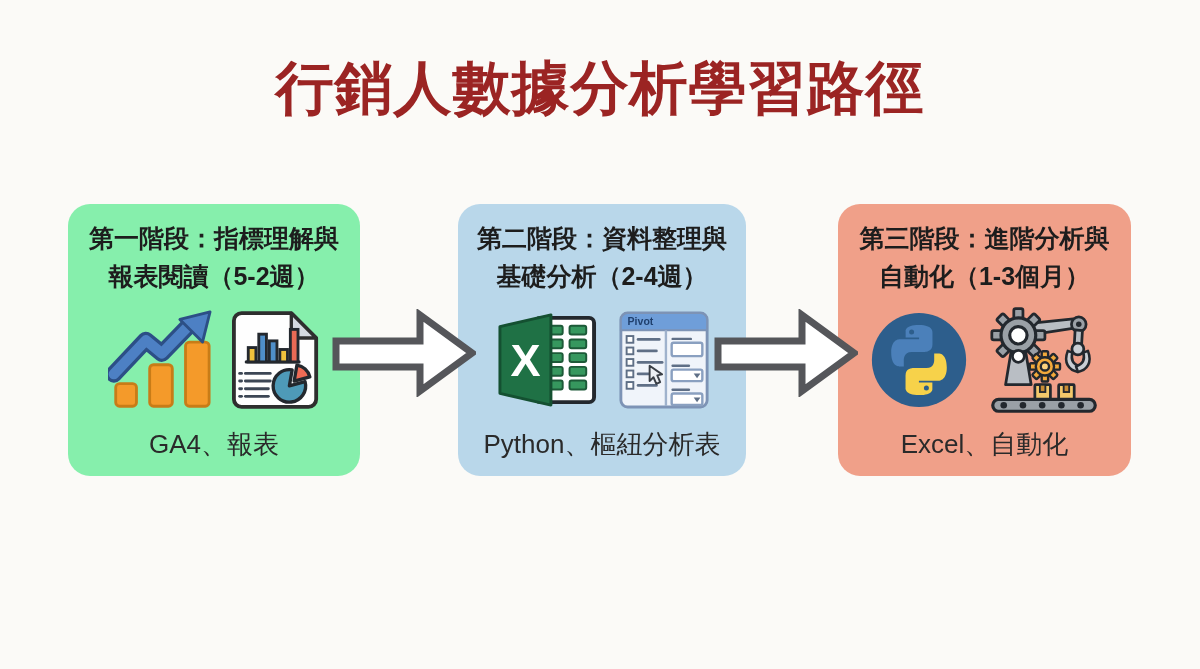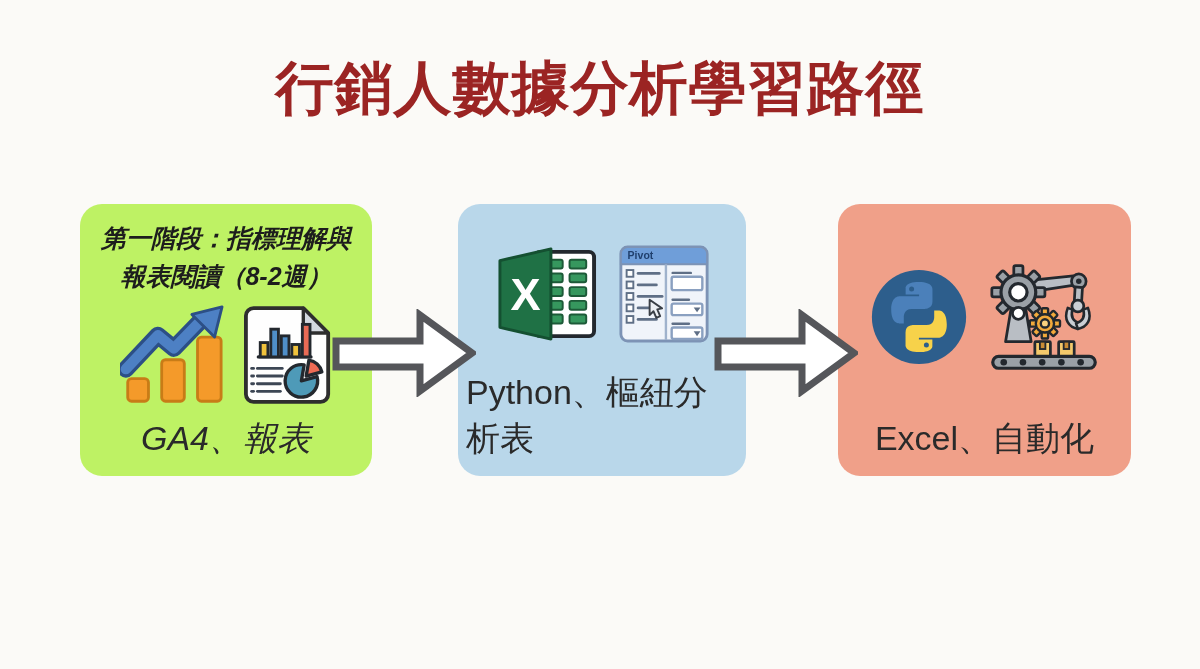--- a/index.html
+++ b/index.html
@@ -5,35 +5,35 @@
   html,body{margin:0;padding:0;}
   body{font-family:"Liberation Sans","DejaVu Sans",sans-serif;}
   .canvas{position:relative;width:1200px;height:669px;overflow:hidden;background:#fbfaf7;padding-left:37px;}
   .main-title{position:absolute;top:50px;left:0;width:1200px;text-align:center;
     font-size:58px;font-weight:800;letter-spacing:1px;margin:0;}
   .stage{position:absolute;top:204px;height:272px;border-radius:22px;
     display:flex;flex-direction:column;align-items:center;box-sizing:border-box;padding:16px 8px 14px;}
   .stage-title{font-size:25px;font-weight:700;color:#1d1d1d;text-align:center;line-height:1.5;}
   .icons-row{flex:1;display:flex;align-items:center;justify-content:center;gap:18px;margin-top:2px;}
   .icons-row svg{display:block;}
-  .stage-tools{font-size:34px;color:#2a2a2a;margin-top:4px;}
+  .stage-tools{font-size:26px;color:#2a2a2a;margin-top:4px;}
   .flow-arrow{position:absolute;top:309px;z-index:5;}
   svg text{font-family:"Liberation Sans","DejaVu Sans",sans-serif;}
 </style>
 </head>
 <body>
 
 <div class="canvas" style="background-color: rgb(251, 250, 247);">
 
   <h1 class="main-title" style="color: rgb(155, 36, 35);">行銷人數據分析學習路徑</h1>
 
-  <section class="stage" style="left: 80px; width: 292px; background-color: #bef264; font-style: italic;">
+  <section class="stage" style="left: 68px; width: 292px; background-color: #86efac;">
     <div class="stage-title">
       <div>第一階段：指標理解與</div>
-      <div>報表閱讀（8-2週）</div>
+      <div>報表閱讀（5-2週）</div>
     </div>
     <div class="icons-row">
 
       <svg width="106" height="100" viewBox="0 0 112 106">
         <rect x="8" y="78" width="22" height="24" rx="4" fill="#f49a2a" stroke="#c87c17" stroke-width="3"></rect>
         <rect x="44" y="58" width="24" height="44" rx="4" fill="#f49a2a" stroke="#c87c17" stroke-width="3"></rect>
         <rect x="82" y="34" width="25" height="68" rx="4" fill="#f49a2a" stroke="#c87c17" stroke-width="3"></rect>
         <polyline points="6,68 40,32 57,46 86,16" fill="none" stroke="#2c4f86" stroke-width="18" stroke-linecap="round" stroke-linejoin="round"></polyline>
         <polyline points="6,68 40,32 57,46 86,16" fill="none" stroke="#4d80c4" stroke-width="11" stroke-linecap="round" stroke-linejoin="round"></polyline>
         <polygon points="108,2 100,34 76,10" fill="#4d80c4" stroke="#2c4f86" stroke-width="3" stroke-linejoin="round"></polygon>
@@ -63,20 +63,24 @@
       </svg>
     </div>
     <div class="stage-tools">GA4、報表</div>
   </section>
 
   <svg class="flow-arrow" style="left:332px;" width="144" height="88" viewBox="0 0 144 88">
     <polygon points="4,32 88,32 88,6 140,44 88,82 88,58 4,58" stroke-width="7" stroke-linejoin="miter" fill="#ffffff" stroke="#55565a"></polygon>
   </svg>
 
   <section class="stage" style="left: 458px; width: 288px; background-color: rgb(185, 215, 234);">
+    <div class="stage-title">
+      <div>第二階段：資料整理與</div>
+      <div>基礎分析（2-4週）</div>
+    </div>
     <div class="icons-row">
 
       <svg width="106" height="100" viewBox="0 0 108 102">
         <rect x="42" y="8" width="60" height="86" rx="5" fill="#ffffff" stroke="#23282e" stroke-width="4"></rect>
         <g fill="#36975e" stroke="#1d5a38" stroke-width="2">
           <rect x="53" y="16" width="17" height="9" rx="2"></rect>
             <rect x="77" y="16" width="17" height="9" rx="2"></rect>
           <rect x="53" y="30" width="17" height="9" rx="2"></rect>
             <rect x="77" y="30" width="17" height="9" rx="2"></rect>
           <rect x="53" y="44" width="17" height="9" rx="2"></rect>
@@ -125,20 +129,24 @@
       </svg>
     </div>
     <div class="stage-tools">Python、樞紐分析表</div>
   </section>
 
   <svg class="flow-arrow" style="left:714px;" width="144" height="88" viewBox="0 0 144 88">
     <polygon points="4,32 88,32 88,6 140,44 88,82 88,58 4,58" stroke-width="7" stroke-linejoin="miter" fill="#ffffff" stroke="#55565a"></polygon>
   </svg>
 
   <section class="stage" style="left: 838px; width: 293px; background-color: rgb(240, 160, 137);">
+    <div class="stage-title">
+      <div>第三階段：進階分析與</div>
+      <div>自動化（1-3個月）</div>
+    </div>
     <div class="icons-row">
 
       <svg width="100" height="100" viewBox="0 0 104 104">
         <circle cx="52" cy="52" r="49" fill="#2d5e8c"></circle>
         <path fill="#4b80ba" d="M51.8,15.5 c-14.6,0-13.7,6.4-13.7,6.4 l0,6.6 14,0 0,2 -19.6,0 c0,0-9.4-1.1-9.4,13.8 0,14.9 8.2,14.4 8.2,14.4 l4.9,0 0-6.9 c0,0-0.3-8.2 8.1-8.2 l13.9,0 c0,0 7.8,0.1 7.8-7.6 l0-12.8 c0,0 1.2-7.7-14.2-7.7 z"></path>
         <circle cx="44.3" cy="22.8" r="2.6" fill="#2d5e8c"></circle>
         <path fill="#f7d24a" d="M52.2,88.5 c14.6,0 13.7,-6.4 13.7,-6.4 l0,-6.6 -14,0 0,-2 19.6,0 c0,0 9.4,1.1 9.4,-13.8 0,-14.9-8.2,-14.4-8.2,-14.4 l-4.9,0 0,6.9 c0,0 0.3,8.2-8.1,8.2 l-13.9,0 c0,0-7.8,-0.1-7.8,7.6 l0,12.8 c0,0-1.2,7.7 14.2,7.7 z"></path>
         <circle cx="59.7" cy="81.2" r="2.6" fill="#2d5e8c"></circle>
       </svg>
 

